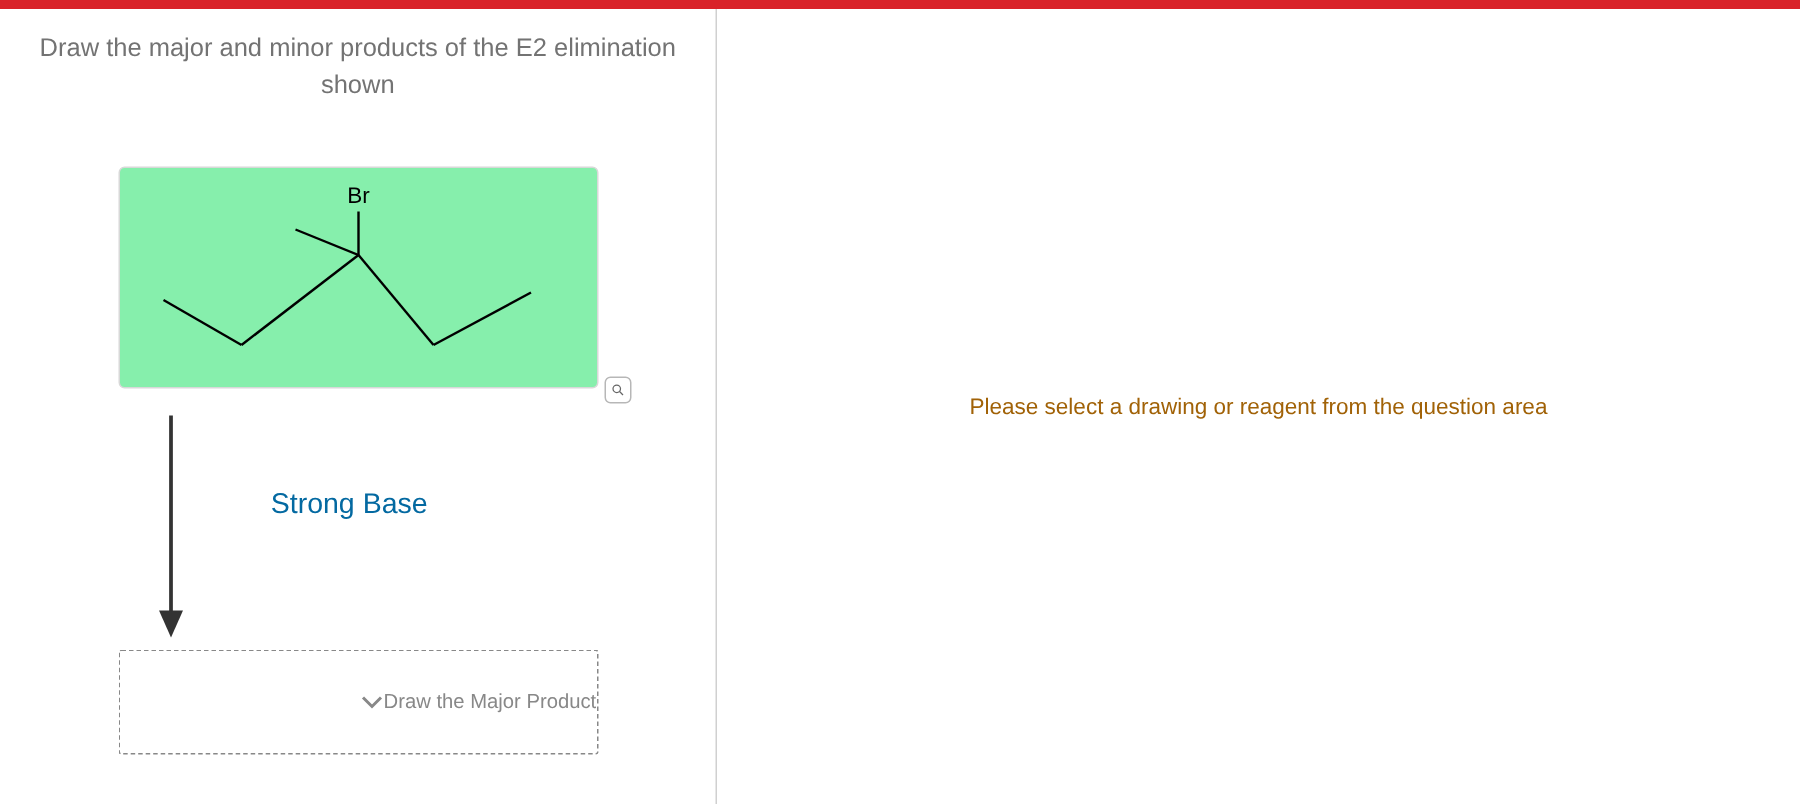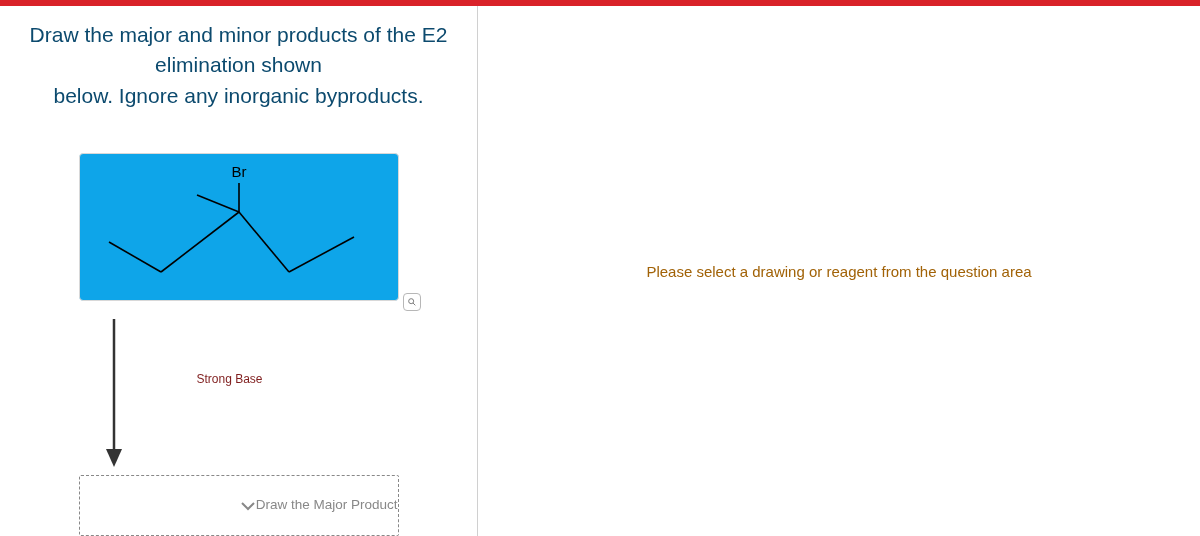--- a/index.html
+++ b/index.html
@@ -22,33 +22,33 @@
     }
     .left-panel {
       width: 478px;
       border-right: 1px solid #d0d0d0;
       padding: 14px 10px 0 10px;
       display: flex;
       flex-direction: column;
       align-items: center;
     }
     .question-text {
-      font-size: 21px;
-      color: #0c4a6e;
+      font-size: 17px;
+      color: #737373;
       text-align: center;
       line-height: 1.45;
       margin-bottom: 42px;
       padding: 0 6px;
     }
     .molecule-box {
       width: 320px;
       height: 148px;
       border: 1px solid #d8d8d8;
       border-radius: 4px;
-      background: #0ea5e9;
+      background: #86efac;
       position: relative;
       display: flex;
       align-items: center;
       justify-content: center;
     }
     .molecule-wrapper {
       position: relative;
     }
     .zoom-btn {
       position: absolute;
@@ -74,23 +74,23 @@
       margin-top: 10px;
     }
     .arrow-col {
       width: 70px;
       display: flex;
       justify-content: center;
       align-items: center;
       height: 100%;
     }
     .reagent-label {
-      font-size: 12px;
-      color: #7f1d1d;
-      margin-left: 48px;
+      font-size: 19px;
+      color: #0369a1;
+      margin-left: 32px;
       margin-top: -24px;
     }
     .product-box {
       width: 320px;
       height: 70px;
       border: 1.5px dashed #888;
       border-radius: 2px;
       display: flex;
       flex-direction: row;
       align-items: center;
@@ -119,21 +119,20 @@
   </style>
 </head>
 <body>
 
 <div class="top-bar"></div>
 
 <div class="main-container">
   <div class="left-panel">
     <div class="question-text">
       <span>Draw the major and minor products of the E2 elimination shown</span><br>
-      <span>below. Ignore any inorganic byproducts.</span>
     </div>
 
     <div class="molecule-wrapper">
       <div class="molecule-box">
         <svg width="300" height="140" viewBox="0 0 300 140">
           <text x="150" y="20" text-anchor="middle" font-size="15" fill="#000" font-family="Arial">Br</text>
           <line x1="150" y1="26" x2="150" y2="55" stroke="#000" stroke-width="1.6"></line>
           <line x1="20" y1="85" x2="72" y2="115" stroke="#000" stroke-width="1.6"></line>
           <line x1="72" y1="115" x2="150" y2="55" stroke="#000" stroke-width="1.6"></line>
           <line x1="150" y1="55" x2="200" y2="115" stroke="#000" stroke-width="1.6"></line>

